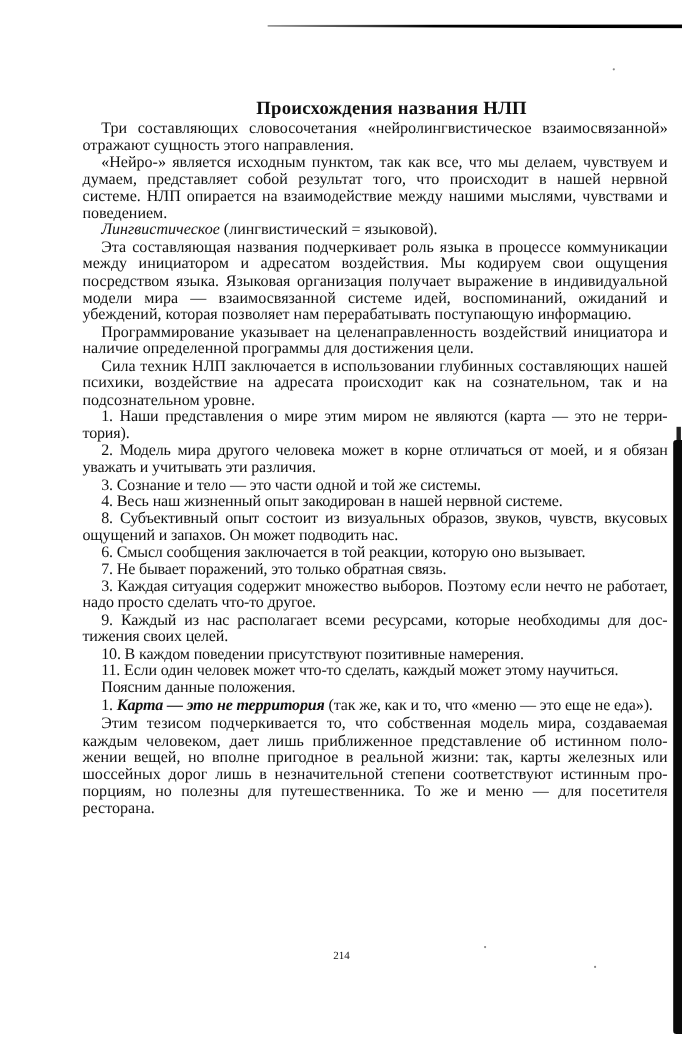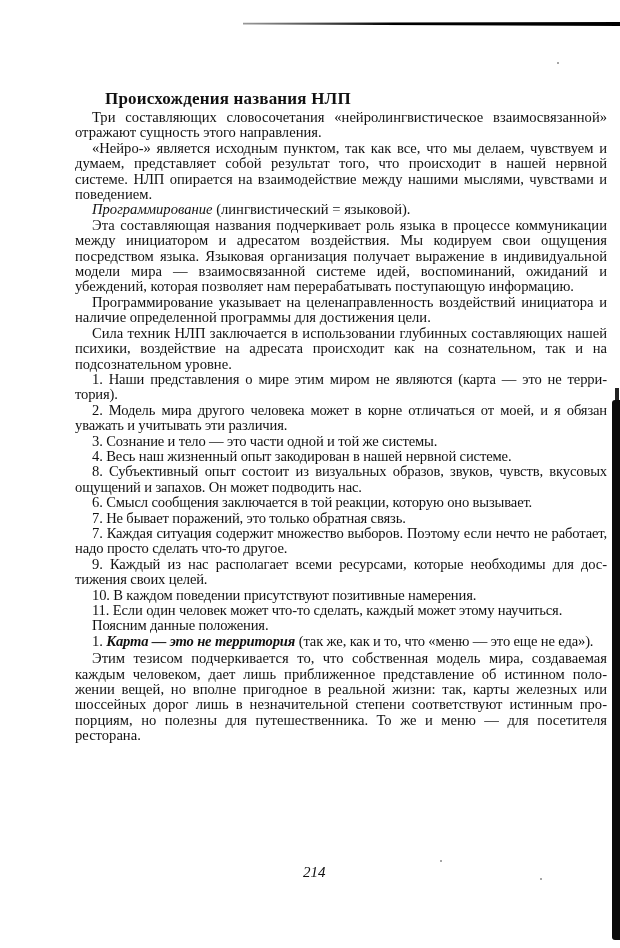--- a/index.html
+++ b/index.html
@@ -44,76 +44,76 @@
     .page {
       position: absolute;
       left: 75px;
       top: 88px;
       width: 532px;
     }
     h2 {
       margin: 0;
       font-size: 17px;
       font-weight: bold;
+      text-align: center;
       letter-spacing: 0.2px;
       line-height: 22px;
     }
     h2.first { margin-left: 30px; }
     h2.second { margin-top: 9px; margin-left: 0px; }
     p {
       margin: 0;
       font-size: 14.6px;
       line-height: 15.4px;
       text-align: justify;
       text-indent: 17px;
       hyphens: manual;
     }
     p.tight { letter-spacing: -0.15px; }
     .it { font-style: italic; }
     .bi { font-style: italic; font-weight: bold; }
     .page-number {
       position: absolute;
       left: 303px;
       top: 864px;
-      font-size: 15px;
+      font-size: 10px;
       font-weight: normal;
-      font-style: italic;
     }
     .speck {
       position: absolute;
       width: 2px;
       height: 2px;
       background: #888;
       border-radius: 1px;
     }
   </style>
 </head>
 <body>
 
 <div class="top-rule"></div>
 <div class="scan-edge-upper"></div>
 <div class="scan-edge"></div>
 
 <div class="page">
   <h2 class="first">Происхождения названия НЛП</h2>
   <p>Три составляющих словосочетания «нейролингвистическое взаимосвязанной» отражают сущность этого направления.</p>
   <p>«Нейро-» является исходным пунктом, так как все, что мы делаем, чувствуем и думаем, представляет собой результат того, что происходит в нашей нервной системе. НЛП опирается на взаимодействие между нашими мыслями, чувствами и поведением.</p>
-  <p><span class="it">Программирование</span><span> (лингвистический = языковой).</span></p>
+  <p><span class="it">Лингвистическое</span><span> (лингвистический = языковой).</span></p>
   <p>Эта составляющая названия подчеркивает роль языка в процессе коммуника­ции между инициатором и адресатом воздействия. Мы кодируем свои ощущения посредством языка. Языковая организация получает выражение в индивидуаль­ной модели мира — взаимосвязанной системе идей, воспоминаний, ожиданий и убеждений, которая позволяет нам перерабатывать поступающую информацию.</p>
   <p>Программирование указывает на целенаправленность воздействий инициатора и наличие определенной программы для достижения цели.</p>
   <p>Сила техник НЛП заключается в использовании глубинных составляющих нашей психики, воздействие на адресата происходит как на сознательном, так и на подсознательном уровне.</p>
 
   <p class="tight">1. Наши представления о мире этим миром не являются (карта — это не терри­тория).</p>
   <p class="tight">2. Модель мира другого человека может в корне отличаться от моей, и я обязан уважать и учитывать эти различия.</p>
   <p class="tight">3. Сознание и тело — это части одной и той же системы.</p>
   <p class="tight">4. Весь наш жизненный опыт закодирован в нашей нервной системе.</p>
   <p class="tight">8. Субъективный опыт состоит из визуальных образов, звуков, чувств, вкусо­вых ощущений и запахов. Он может подводить нас.</p>
   <p class="tight">6. Смысл сообщения заключается в той реакции, которую оно вызывает.</p>
   <p class="tight">7. Не бывает поражений, это только обратная связь.</p>
-  <p class="tight">7. Каждая ситуация содержит множество выборов. Поэтому если нечто не рабо­тает, надо просто сделать что-то другое.</p>
+  <p class="tight">3. Каждая ситуация содержит множество выборов. Поэтому если нечто не рабо­тает, надо просто сделать что-то другое.</p>
   <p class="tight">9. Каждый из нас располагает всеми ресурсами, которые необходимы для дос­тижения своих целей.</p>
   <p class="tight">10. В каждом поведении присутствуют позитивные намерения.</p>
   <p class="tight">11. Если один человек может что-то сделать, каждый может этому научиться.</p>
   <p class="tight">Поясним данные положения.</p>
   <p class="tight"><span>1. </span><span class="bi">Карта — это не территория</span><span> (так же, как и то, что «меню — это еще не еда»).</span></p>
   <p style="margin-top:2px">Этим тезисом подчеркивается то, что собственная модель мира, создаваемая каждым человеком, дает лишь приближенное представление об истинном поло­жении вещей, но вполне пригодное в реальной жизни: так, карты железных или шоссейных дорог лишь в незначительной степени соответствуют истинным про­порциям, но полезны для путешественника. То же и меню — для посетителя ресторана.</p>
 </div>
 
 <div class="page-number">214</div>
 

